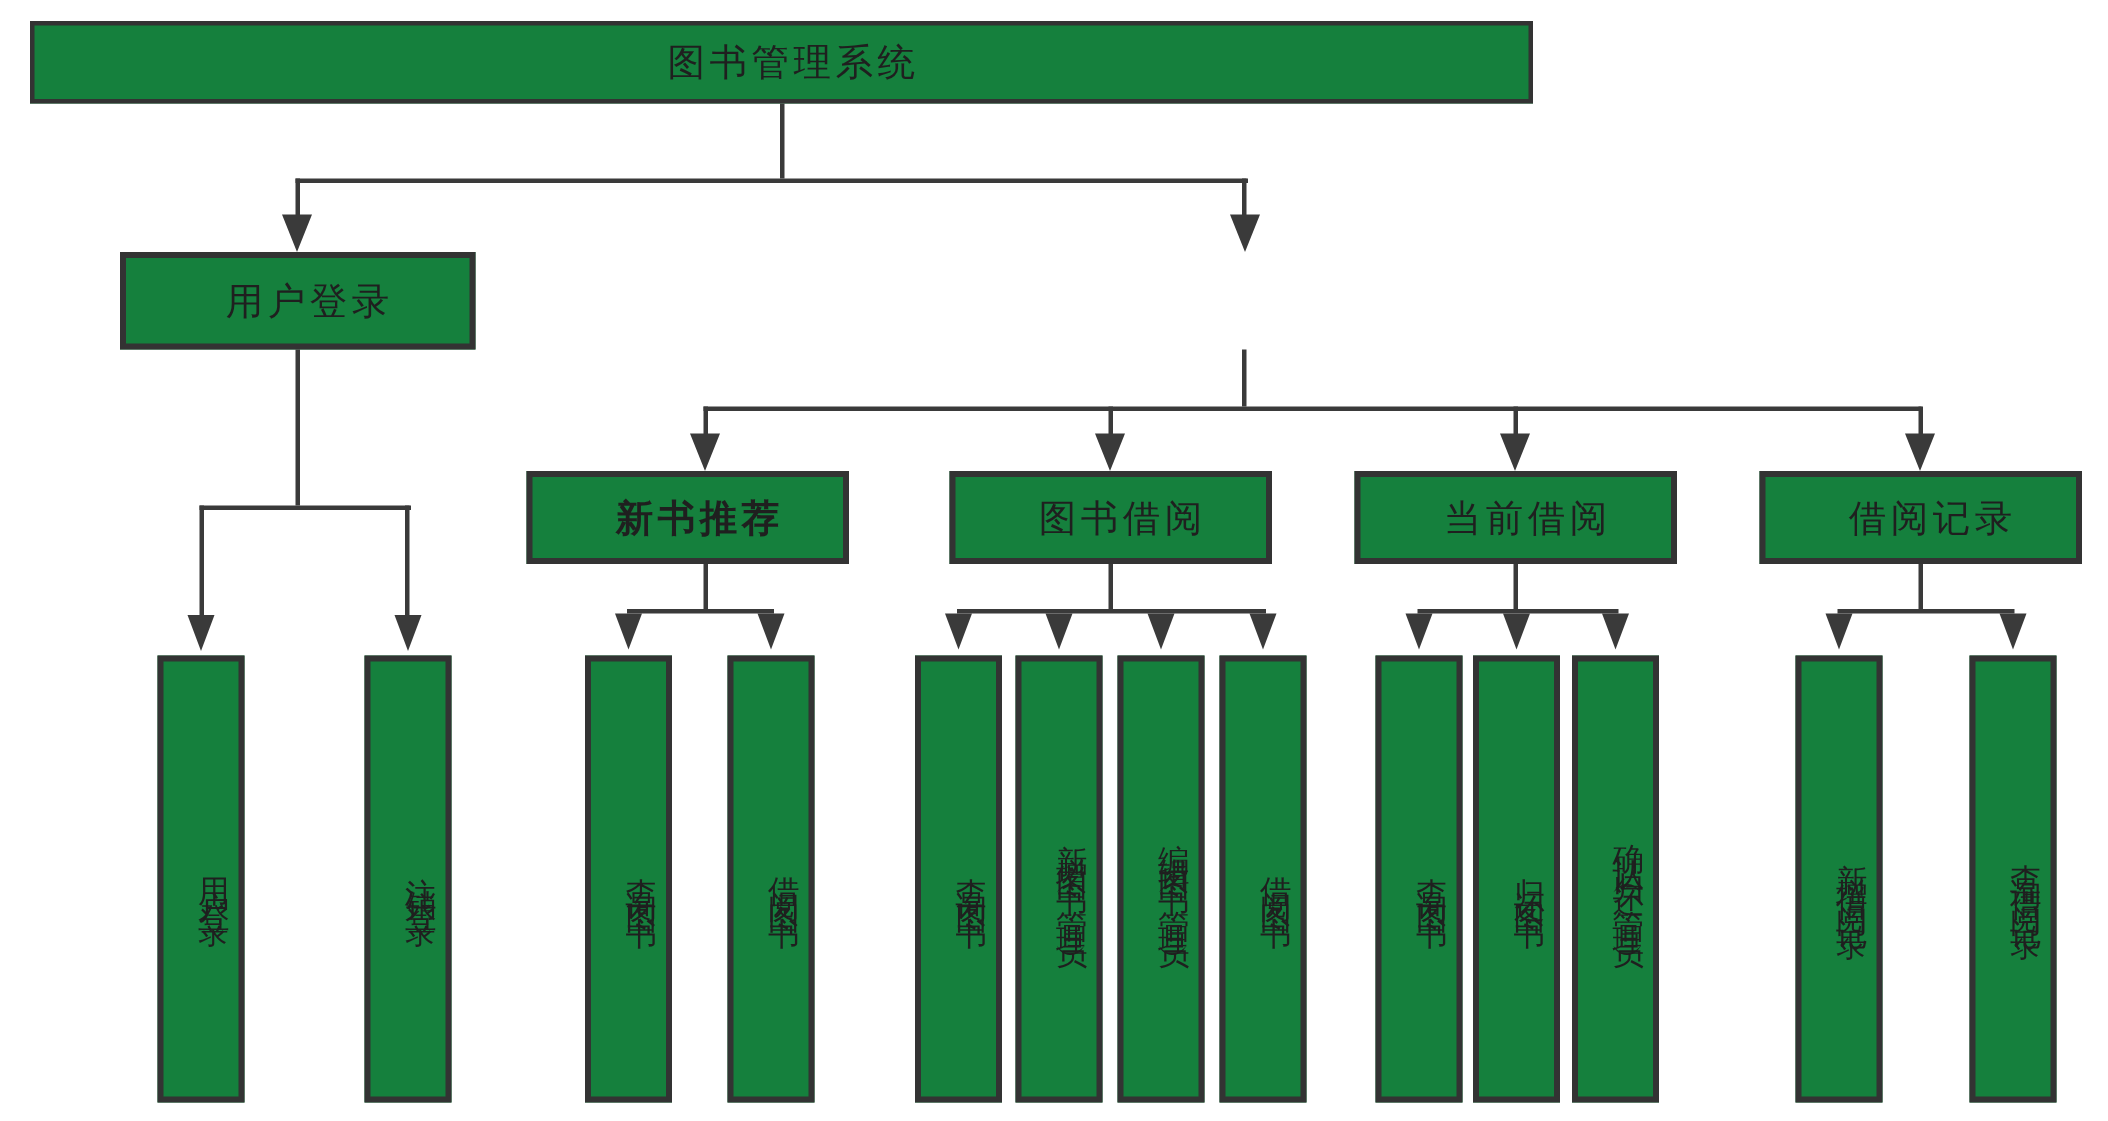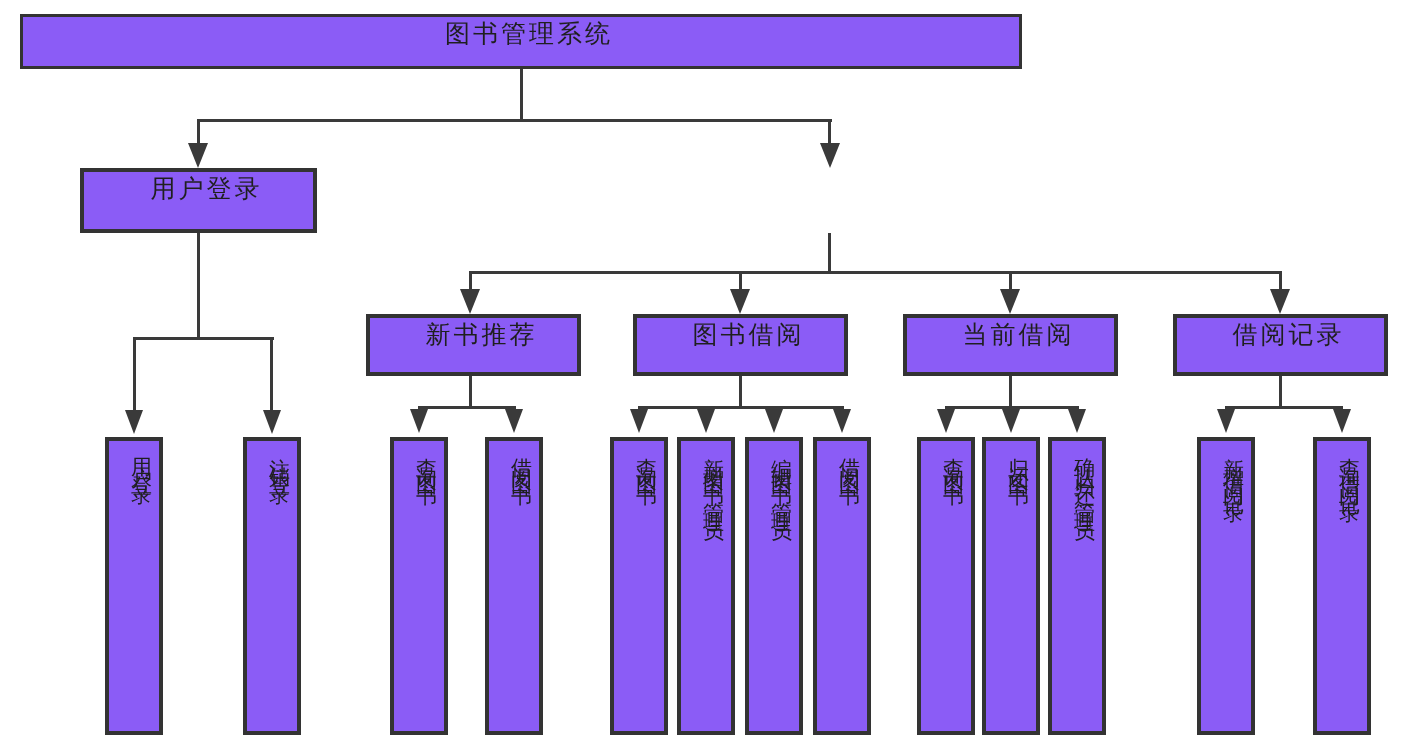--- a/index.html
+++ b/index.html
@@ -2,22 +2,22 @@
 <html><head>
 <meta charset="utf-8">
 <title>图书管理系统</title>
 <style>
   html,body{margin:0;padding:0;background:#ffffff;}
   #canvas{
     position:relative;width:1405px;height:747px;background:#ffffff;overflow:hidden;
     font-family:"Liberation Sans","DejaVu Sans",sans-serif;color:#1f1f1f;
   }
   .box{
-    position:absolute;box-sizing:border-box;background:#8b5cf6;
-    border:4px solid #333333;display:flex;align-items:flex-start;justify-content:center;padding-left:16px;
+    position:absolute;box-sizing:border-box;background:#15803d;
+    border:4px solid #333333;display:flex;align-items:center;justify-content:center;padding-left:16px;
   }
   .root-box{border-width:3px;}
   .hlabel{font-size:25px;letter-spacing:3px;white-space:nowrap;}
   .vbox{width:58px;top:437px;height:298px;}
   .vlabel{
     writing-mode:vertical-rl;text-orientation:mixed;
     font-size:21px;letter-spacing:9px;line-height:1;white-space:nowrap;
   }
   .vl{position:absolute;width:3px;background:#3a3a3a;}
   .hl{position:absolute;height:3px;background:#3a3a3a;}
@@ -64,21 +64,21 @@
   <div class="hl" style="left:469px;top:271px;width:812px;"></div>
   <div class="vl" style="left:469px;top:271px;height:20px;"></div>
   <div class="arrow big" style="left:460px;top:289px;"></div>
   <div class="vl" style="left:739px;top:271px;height:20px;"></div>
   <div class="arrow big" style="left:730px;top:289px;"></div>
   <div class="vl" style="left:1009px;top:271px;height:20px;"></div>
   <div class="arrow big" style="left:1000px;top:289px;"></div>
   <div class="vl" style="left:1279px;top:271px;height:20px;"></div>
   <div class="arrow big" style="left:1270px;top:289px;"></div>
 
-  <div class="box" style="left:366px;top:314px;width:215px;height:62px;">
+  <div class="box" style="left:351px;top:314px;width:215px;height:62px;font-weight:bold;">
     <span class="hlabel">新书推荐</span>
   </div>
   <div class="box" style="left:633px;top:314px;width:215px;height:62px;">
     <span class="hlabel">图书借阅</span>
   </div>
   <div class="box" style="left:903px;top:314px;width:215px;height:62px;">
     <span class="hlabel">当前借阅</span>
   </div>
   <div class="box" style="left:1173px;top:314px;width:215px;height:62px;">
     <span class="hlabel">借阅记录</span>

